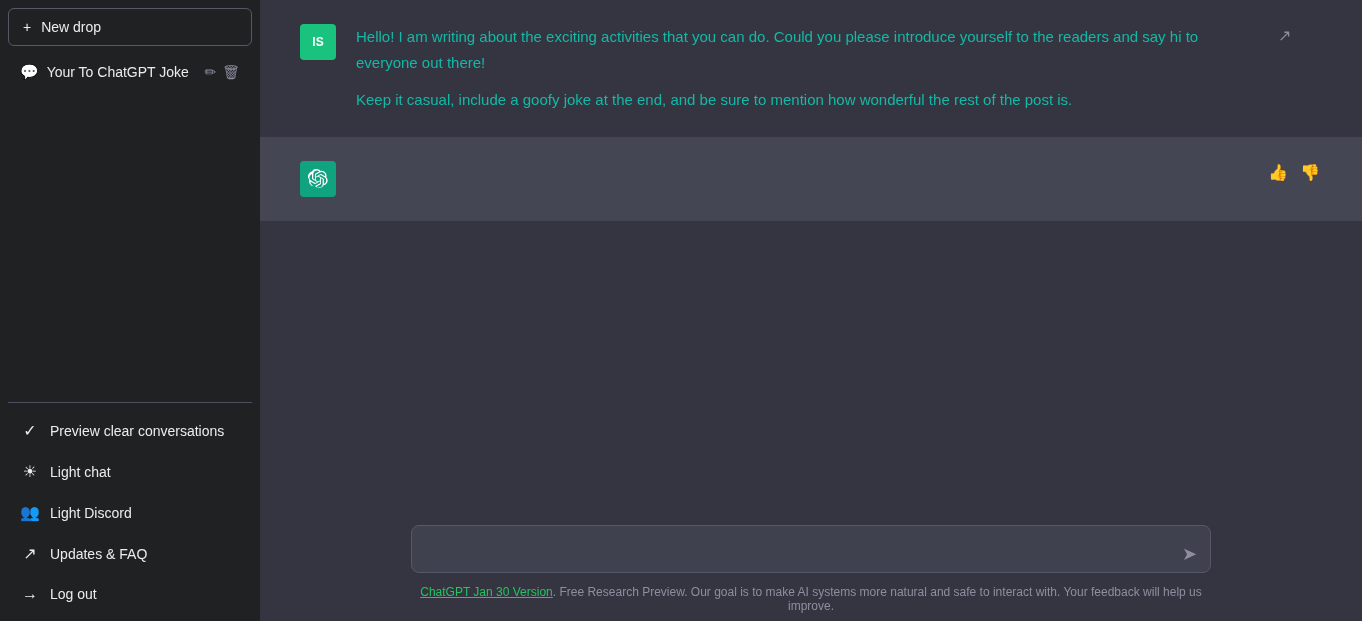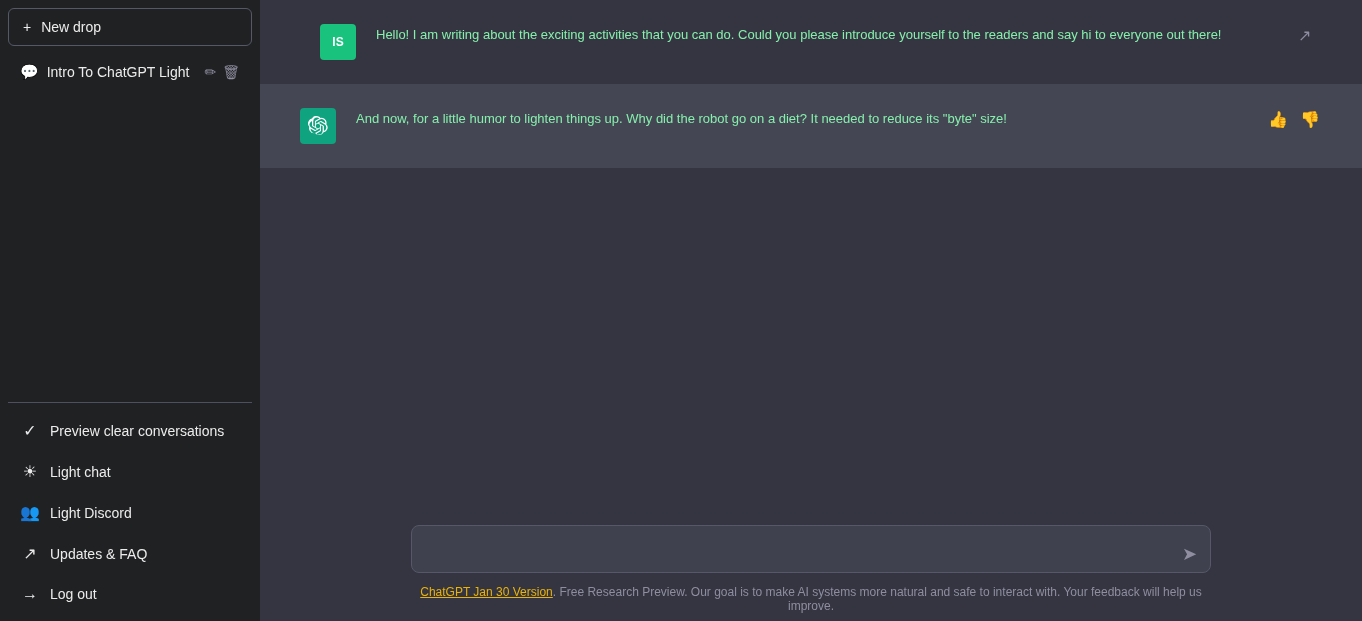--- a/index.html
+++ b/index.html
@@ -136,32 +136,31 @@
       align-items: center;
       justify-content: center;
       font-size: 13px;
       font-weight: bold;
       flex-shrink: 0;
     }
     .avatar.user-avatar {
       background: #19c37d;
       color: white;
       font-size: 12px;
-      margin-left: 20px;
     }
     .avatar.assistant-avatar {
       background: #10a37f;
       color: white;
     }
 
     .message-content {
       flex: 1;
-      font-size: 13px;
+      font-size: 15px;
       line-height: 1.7;
-      color: #86efac;
+      color: #14b8a6;
       max-width: 900px;
       position: relative;
     }
 
     .message-actions {
       display: flex;
       gap: 8px;
       align-items: flex-start;
       color: #8e8ea0;
       flex-shrink: 0;
@@ -224,21 +223,21 @@
     }
 
     #footer-text {
       font-size: 12px;
       color: #8e8ea0;
       text-align: center;
       margin-top: 8px;
       max-width: 800px;
     }
     #footer-text a {
-      color: #eab308;
+      color: #22c55e;
       text-decoration: underline;
       cursor: pointer;
     }
 
     
     .chatgpt-icon {
       width: 20px;
       height: 20px;
     }
 
@@ -253,21 +252,21 @@
 <div id="sidebar">
   <button id="new-chat-btn">
     <span>+</span>
     <span>New drop</span>
   </button>
 
   <div class="chat-history">
 
   <div class="chat-item">
     <span style="font-size:15px;">💬</span>
-    <span class="chat-item-label">Intro To ChatGPT Light</span>
+    <span class="chat-item-label">Your To ChatGPT Joke</span>
     <span class="chat-actions">
       <span class="chat-action-icon">✏</span>
       <span class="chat-action-icon">🗑</span>
     </span>
   </div>
     </div>
 
   <hr class="sidebar-divider">
 
   <div class="sidebar-bottom">
@@ -295,33 +294,33 @@
     </div>
 </div>
 
 <div id="main">
   <div id="chat-messages">
 
   <div class="message-row user-row">
     <div class="avatar user-avatar">IS</div>
     <div class="message-content">
       <p>Hello! I am writing  about the exciting activities that you can do. Could you please introduce yourself to the readers and say hi to everyone out there!</p>
+          <p>Keep it casual, include a goofy joke at the end, and be sure to mention how wonderful the rest of the post is.</p>
     </div>
     <div class="message-actions">
       <button class="msg-action-btn" title="Edit">↗</button>
     </div>
   </div>
       <div class="message-row assistant-row">
     <div class="avatar assistant-avatar">
       <svg class="chatgpt-icon" viewBox="0 0 41 41" fill="none" xmlns="http://www.w3.org/2000/svg">
         <path d="M37.532 16.87a9.963 9.963 0 0 0-.856-8.184 10.078 10.078 0 0 0-10.855-4.835 9.964 9.964 0 0 0-6.13-3.583 10.079 10.079 0 0 0-11.564 4.948 9.967 9.967 0 0 0-6.67 4.834 10.08 10.08 0 0 0 1.24 11.817 9.965 9.965 0 0 0 .856 8.185 10.079 10.079 0 0 0 10.855 4.835 9.965 9.965 0 0 0 6.129 3.583 10.079 10.079 0 0 0 11.565-4.948 9.967 9.967 0 0 0 6.67-4.834 10.079 10.079 0 0 0-1.24-11.818zM22.498 37.886a7.474 7.474 0 0 1-4.799-1.735c.061-.033.168-.091.237-.134l7.964-4.6a1.294 1.294 0 0 0 .655-1.134V19.054l3.366 1.944a.12.12 0 0 1 .066.092v9.299a7.505 7.505 0 0 1-7.49 7.496zM6.392 31.006a7.471 7.471 0 0 1-.894-5.023c.06.036.162.099.237.141l7.964 4.6a1.297 1.297 0 0 0 1.308 0l9.724-5.614v3.888a.12.12 0 0 1-.048.103l-8.051 4.649a7.504 7.504 0 0 1-10.24-2.744zM4.297 13.62A7.469 7.469 0 0 1 8.2 10.333c0 .068-.004.19-.004.274v9.201a1.294 1.294 0 0 0 .654 1.132l9.723 5.614-3.366 1.944a.12.12 0 0 1-.114.012L7.044 23.86a7.504 7.504 0 0 1-2.747-10.24zm27.658 6.437l-9.724-5.615 3.367-1.943a.121.121 0 0 1 .114-.012l8.048 4.648a7.498 7.498 0 0 1-1.158 13.528v-9.476a1.293 1.293 0 0 0-.647-1.13zm3.35-5.043c-.059-.037-.162-.099-.236-.141l-7.965-4.6a1.298 1.298 0 0 0-1.308 0l-9.723 5.614v-3.888a.12.12 0 0 1 .048-.103l8.05-4.645a7.497 7.497 0 0 1 11.135 7.763zm-21.063 6.929l-3.367-1.944a.12.12 0 0 1-.065-.092v-9.299a7.497 7.497 0 0 1 12.293-5.756 6.94 6.94 0 0 0-.236.134l-7.965 4.6a1.294 1.294 0 0 0-.654 1.132l-.006 11.225zm1.829-3.943l4.33-2.501 4.332 2.5v4.999l-4.331 2.5-4.331-2.5V18z" fill="currentColor"></path>
       </svg>
     </div>
     <div class="message-content">
-          <p>And now, for a little humor to lighten things up. Why did the robot go on a diet? It needed to reduce its "byte" size!</p>
     </div>
     <div class="message-actions">
       <button class="msg-action-btn" title="Good response">👍</button>
       <button class="msg-action-btn" title="Bad response">👎</button>
     </div>
   </div>
     </div>
 
   <div id="input-area">
     <div id="input-wrapper">

